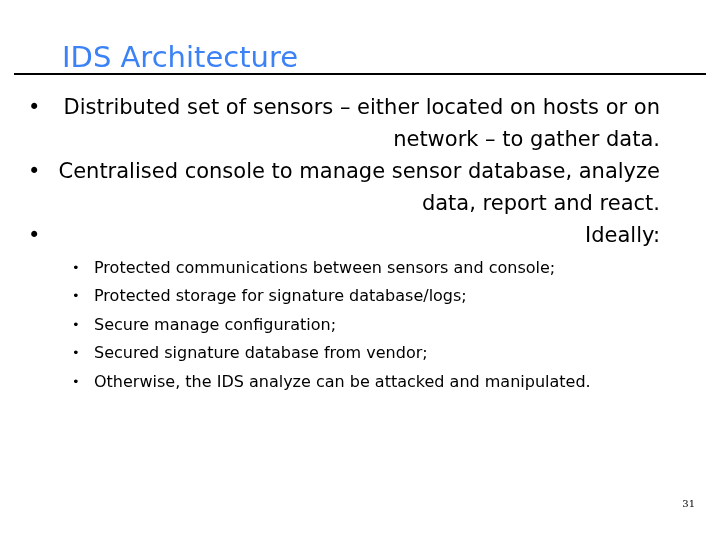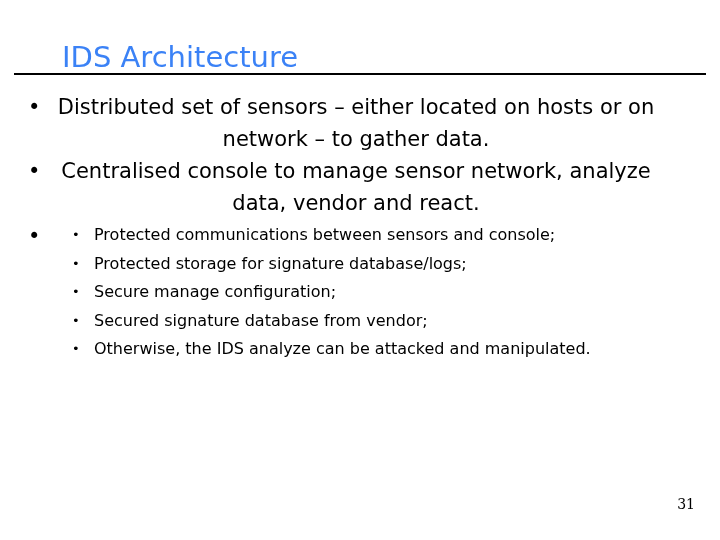--- a/index.html
+++ b/index.html
@@ -69,21 +69,21 @@
     left: 28px;
     top: 0;
     width: 14px;
     font-size: 21px;
     line-height: 31.5px;
     color: #000000;
   }
   ul.level1 > li.l1-item > .l1-text {
     display: block;
     max-width: 608px;
-    text-align: center;
+    text-align: right;
   }
 
   
   ul.level2 {
     list-style: none;
     margin: 2px 0 0 0;
     padding: 0;
   }
   ul.level2 > li.l2-item {
     position: relative;
@@ -110,21 +110,21 @@
   
   .sublist-holder {
     padding-left: 10px;
   }
 
   
   .page-number {
     position: absolute;
     right: 25px;
     bottom: 28px;
-    font-size: 14px;
+    font-size: 10px;
     line-height: 16px;
     color: #000000;
     font-family: "DejaVu Serif", serif;
   }
 </style>
 </head>
 <body>
 
 <div class="slide">
 
@@ -135,25 +135,26 @@
   <div class="body-area">
     <ul class="level1">
 
       <li class="l1-item">
         <span class="l1-bullet">•</span>
         <span class="l1-text">Distributed set of sensors – either located on hosts or on network – to gather data.</span>
       </li>
 
       <li class="l1-item">
         <span class="l1-bullet">•</span>
-        <span class="l1-text">Centralised console to manage sensor network, analyze data, vendor and react.</span>
+        <span class="l1-text">Centralised console to manage sensor database, analyze data, report and react.</span>
       </li>
 
       <li class="l1-item">
         <span class="l1-bullet">•</span>
+        <span class="l1-text">Ideally:</span>
 
         <div class="sublist-holder">
           <ul class="level2">
 
             <li class="l2-item">
               <span class="l2-bullet">•</span>
               <span class="l2-text">Protected communications between sensors and console;</span>
             </li>
 
             <li class="l2-item">

